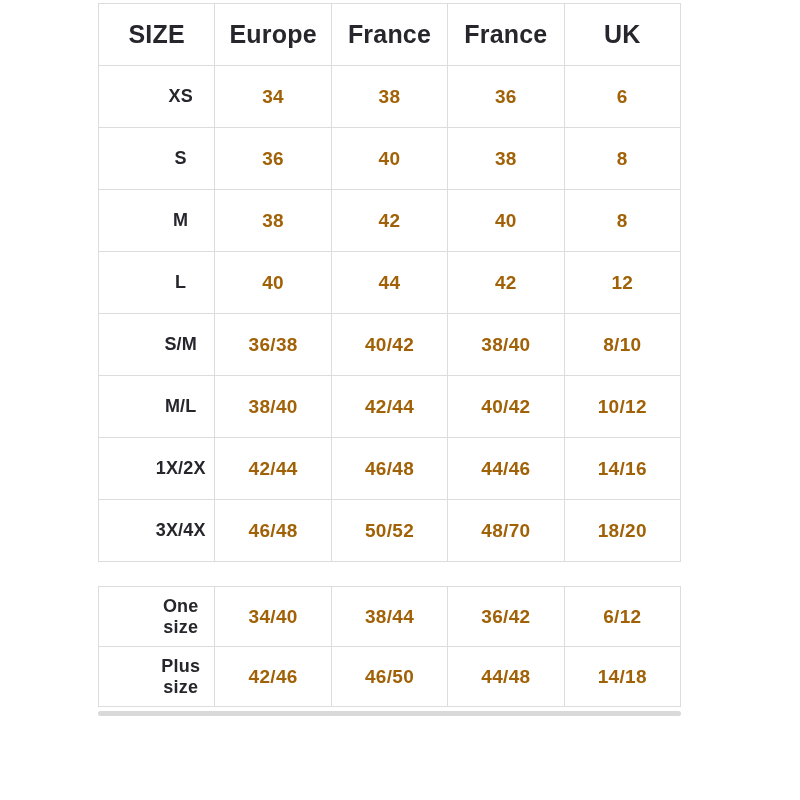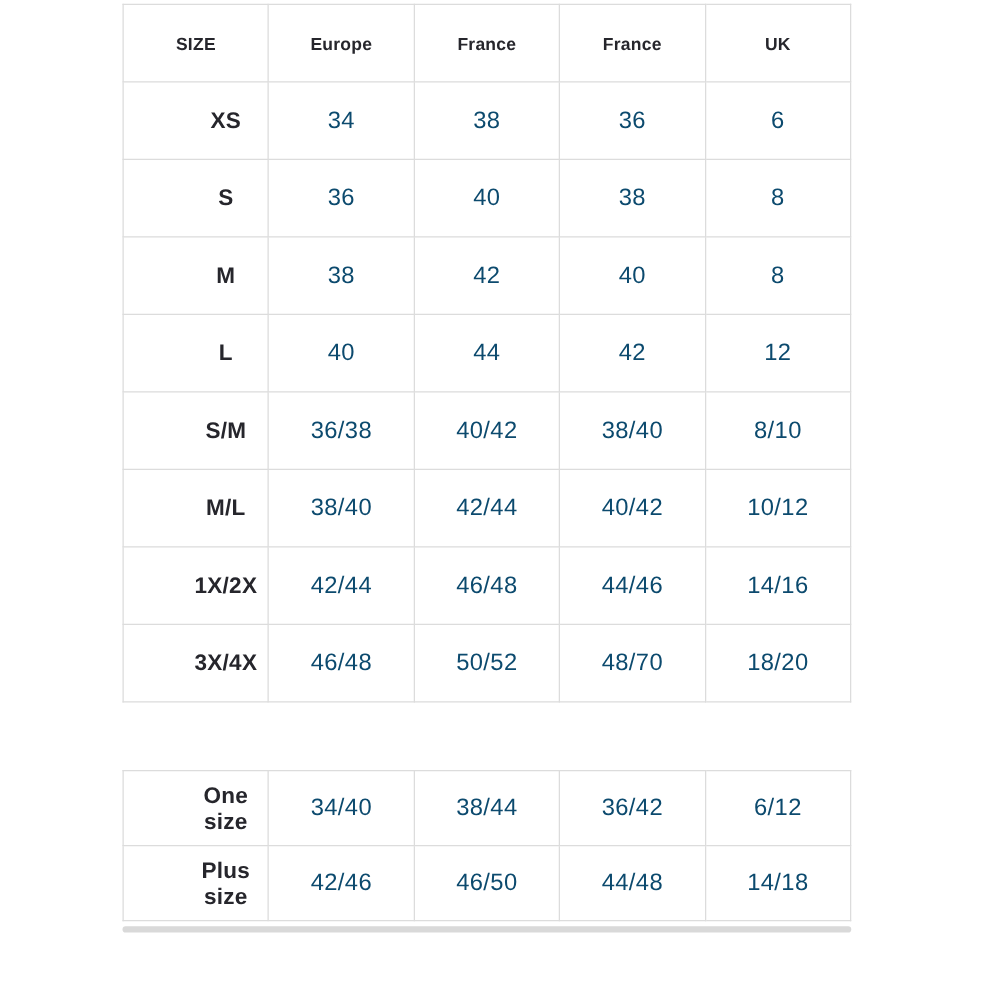--- a/index.html
+++ b/index.html
@@ -26,39 +26,39 @@
   table.size-table th,
   table.size-table td {
     border: 1px solid #dcdcdc;
     text-align: center;
     vertical-align: middle;
     height: 62px;
     padding: 0;
   }
   table.size-table thead th {
     font-weight: 700;
-    font-size: 14px;
+    font-size: 25px;
     color: #26262c;
     letter-spacing: 0.2px;
   }
   table.size-table tbody th {
     font-weight: 700;
     font-size: 18px;
     color: #26262c;
     letter-spacing: 0.2px;
     padding-left: 48px;
   }
   table.size-table td {
-    font-weight: 400;
+    font-weight: 700;
     font-size: 19px;
-    color: #0c4a6e;
+    color: #a16207;
     letter-spacing: 0.3px;
   }
   table.size-table.extra {
-    margin-top: 54px;
+    margin-top: 24px;
   }
   table.size-table.extra th,
   table.size-table.extra td {
     height: 60px;
   }
   .scrollbar-track {
     margin-top: 4px;
     height: 5px;
     width: 100%;
     background: #d9d9d9;

